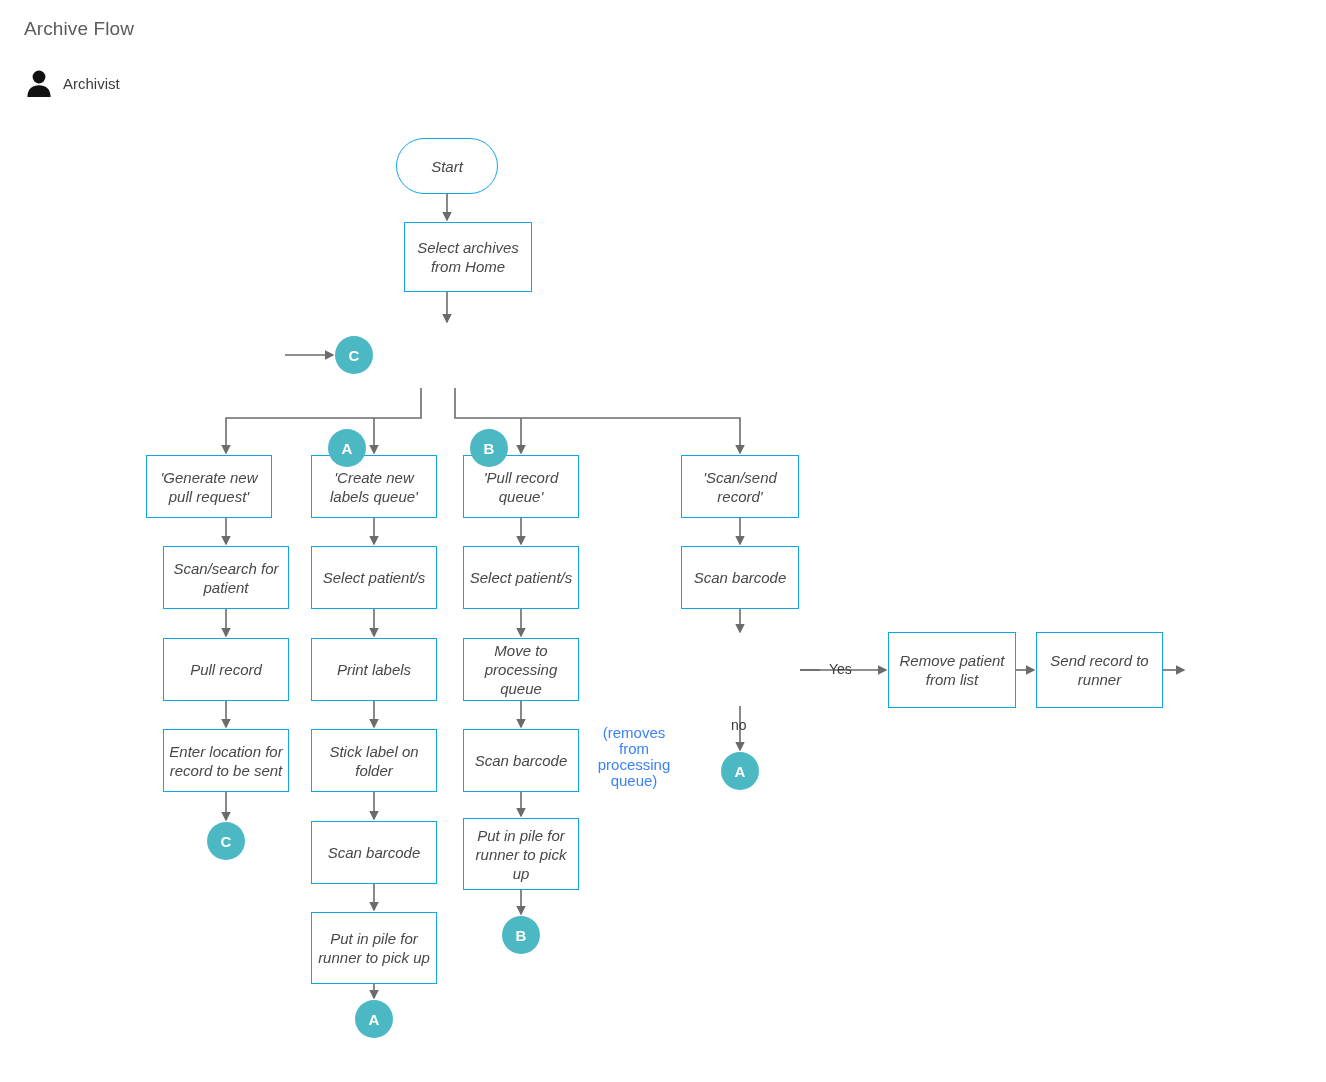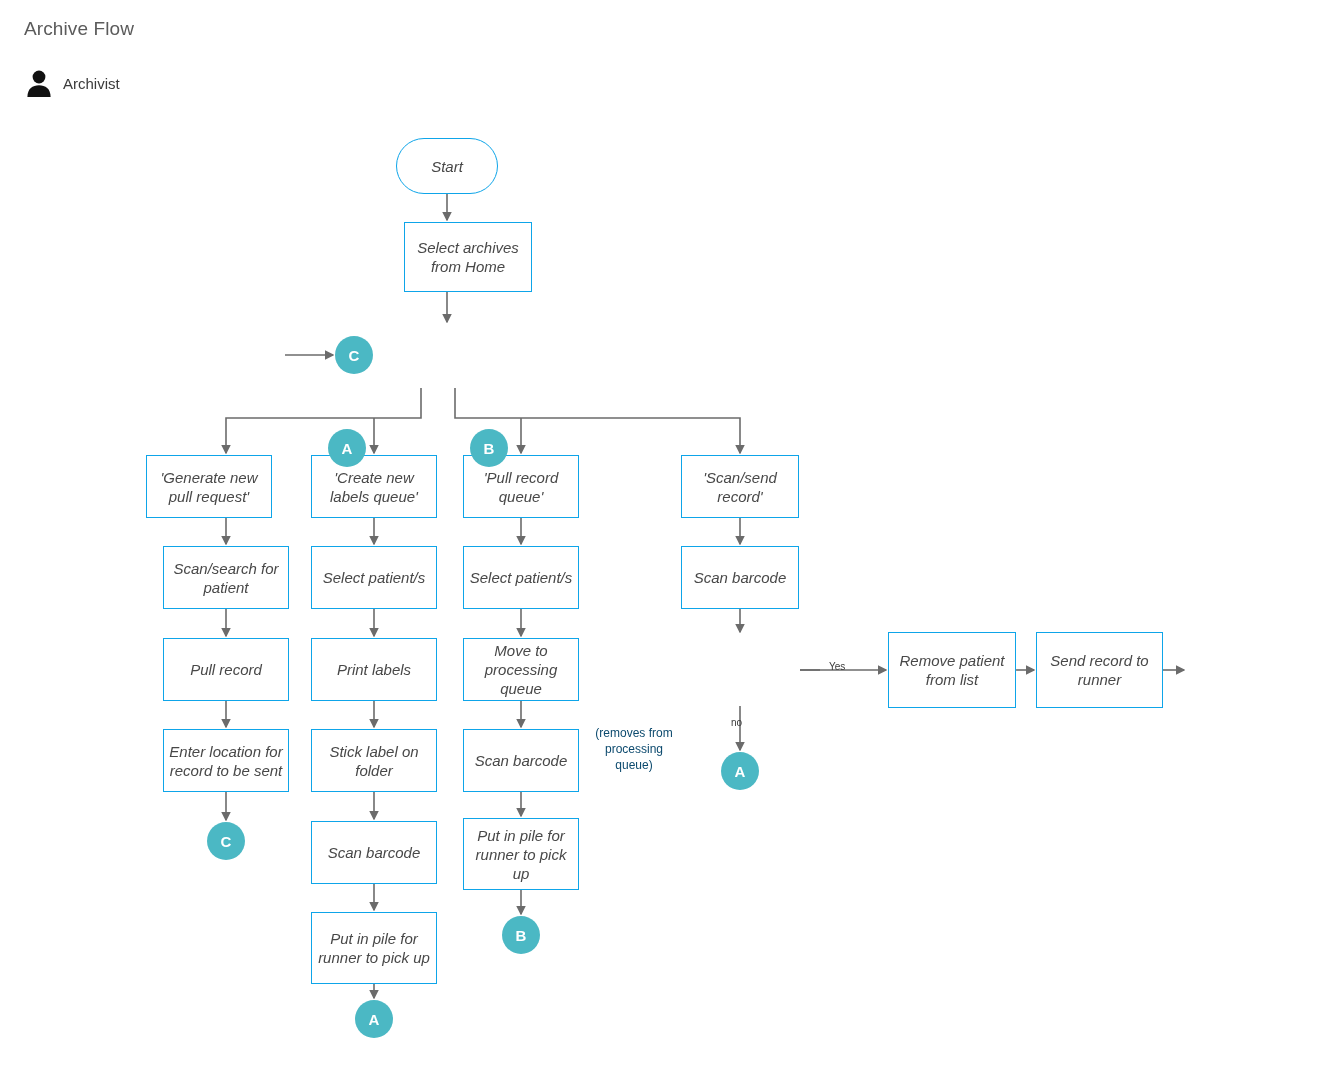--- a/index.html
+++ b/index.html
@@ -99,29 +99,29 @@
     display: flex;
     align-items: center;
     justify-content: center;
     color: #ffffff;
     font-size: 15px;
     font-weight: bold;
     letter-spacing: .2px;
   }
   .edge-label {
     position: absolute;
-    font-size: 10px;
+    font-size: 14px;
     color: #3a3a3a;
     white-space: nowrap;
   }
   .note {
     position: absolute;
-    font-size: 12px;
+    font-size: 15px;
     line-height: 16px;
-    color: #0c4a6e;
+    color: #3b82f6;
     text-align: center;
     width: 92px;
   }
 </style>
 </head>
 <body>
 
 <div id="canvas">
 
   <div class="title">Archive Flow</div>

